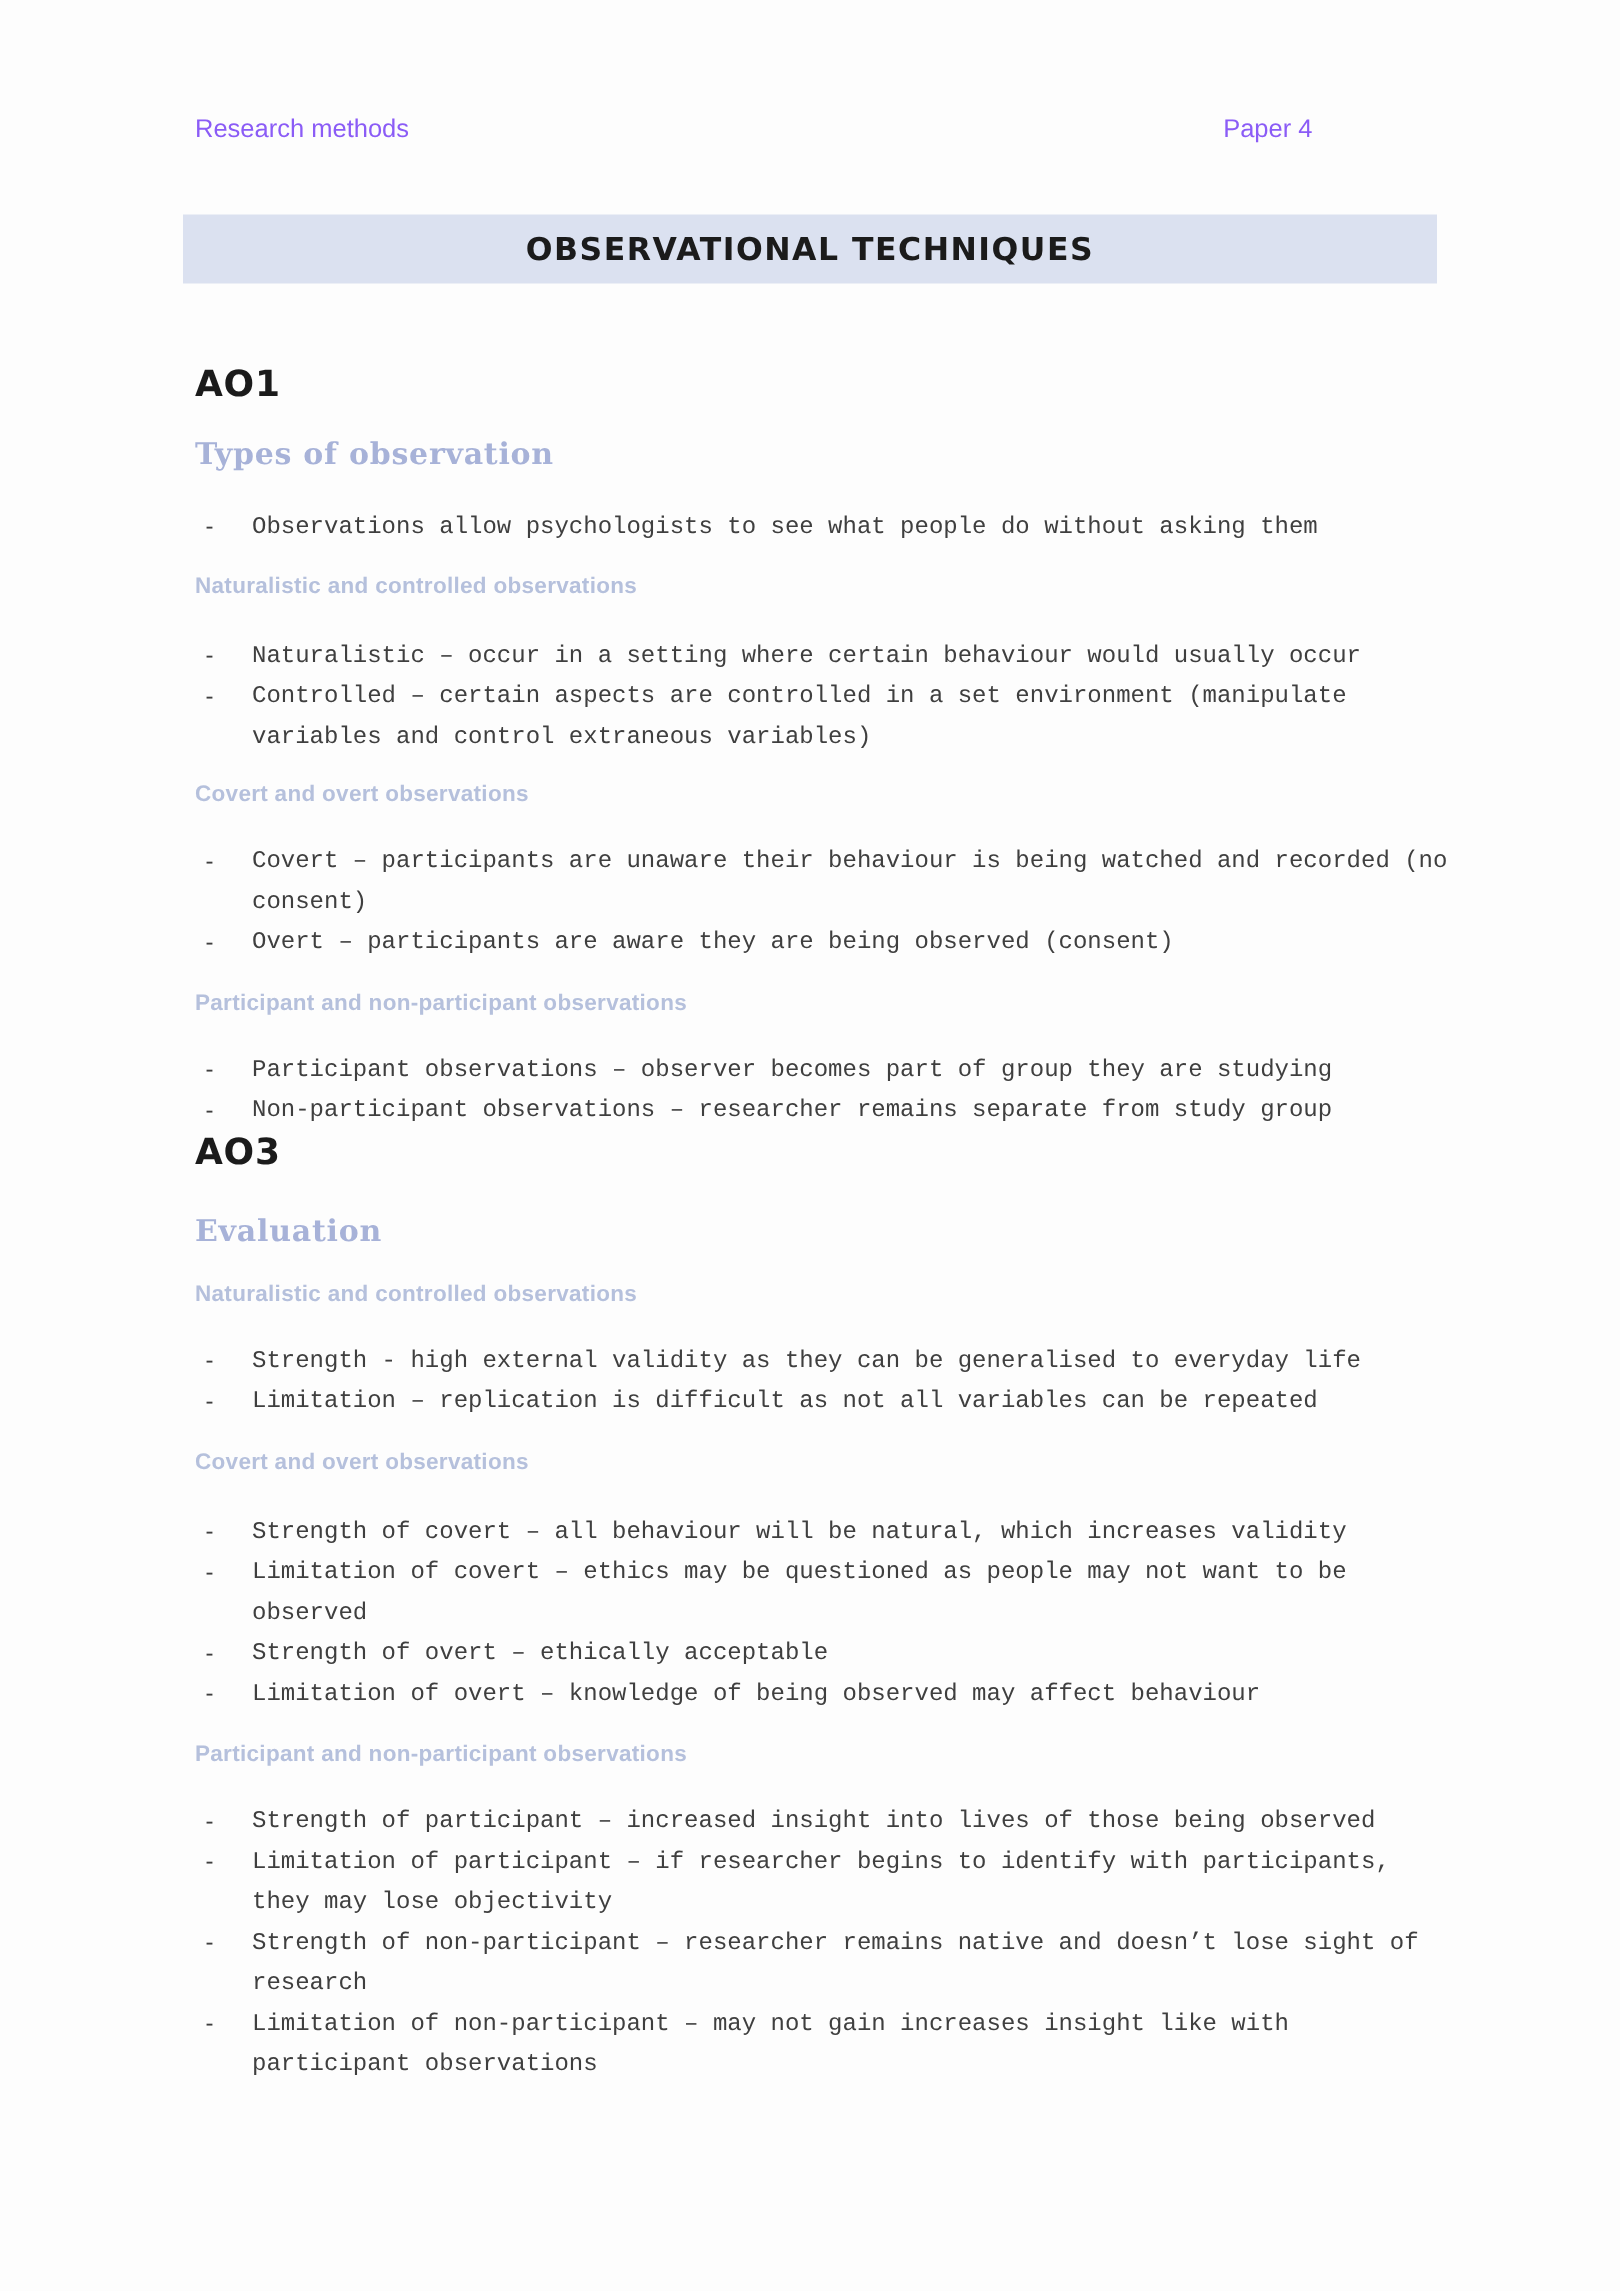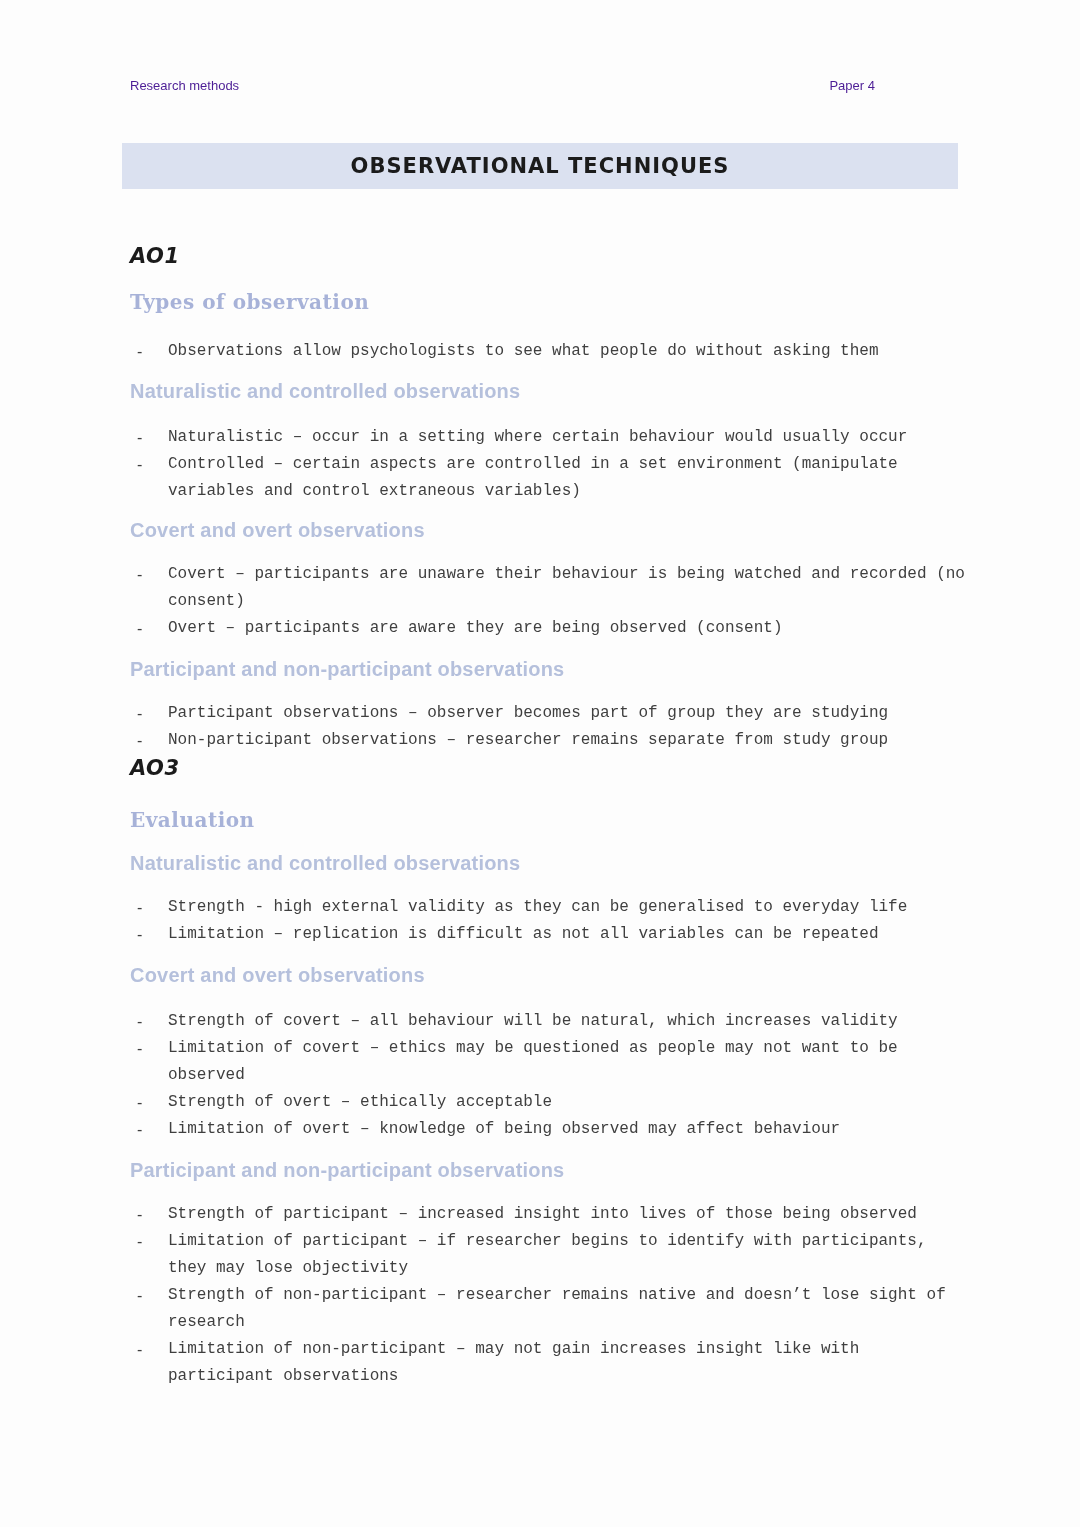--- a/index.html
+++ b/index.html
@@ -8,48 +8,48 @@
     width:1080px; height:1527px;
     background:#fdfdfd;
     font-family:"Liberation Sans", sans-serif;
     color:#404040;
     overflow:hidden;
     box-sizing:border-box;
   }
   .header {
     position:absolute; top:76px; left:130px; right:205px;
     display:flex; justify-content:space-between;
-    font-size:13px; line-height:20px; color:#4c1d95;
+    font-size:17px; line-height:20px; color:#8b5cf6;
   }
   .banner {
     position:absolute; top:143px; left:122px; width:836px; height:46px;
     background:#dbe1f0;
     display:flex; align-items:center; justify-content:center;
   }
   .marker {
     font-family:"DejaVu Sans", sans-serif;
     font-weight:800;
     color:#1b1b1b;
     letter-spacing:1px;
   }
   .banner-title { font-size:21px; }
   .content {
     position:absolute; top:0; left:130px; right:112px;
   }
-  .ao { font-size:21px; line-height:28px; letter-spacing:0.5px;font-style:italic; }
+  .ao { font-size:24px; line-height:28px; letter-spacing:0.5px; }
   .sec-title {
     font-family:"DejaVu Serif", serif;
     font-weight:bold;
     font-size:20px; line-height:32px;
     color:#a7b2d8;
     letter-spacing:0.5px;
   }
   .subhead {
     font-weight:bold;
-    font-size:20px; line-height:22px;
+    font-size:15px; line-height:22px;
     color:#b5c0dc;
     letter-spacing:0.2px;
   }
   .bullet { display:flex; line-height:27px; font-size:16px; color:#3f3f3f; }
   .dash { flex:0 0 31px; padding-left:7px; box-sizing:content-box; }
   .btext { flex:1;font-family:Liberation Mono, monospace; }
 </style>
 </head>
 <body>
 

